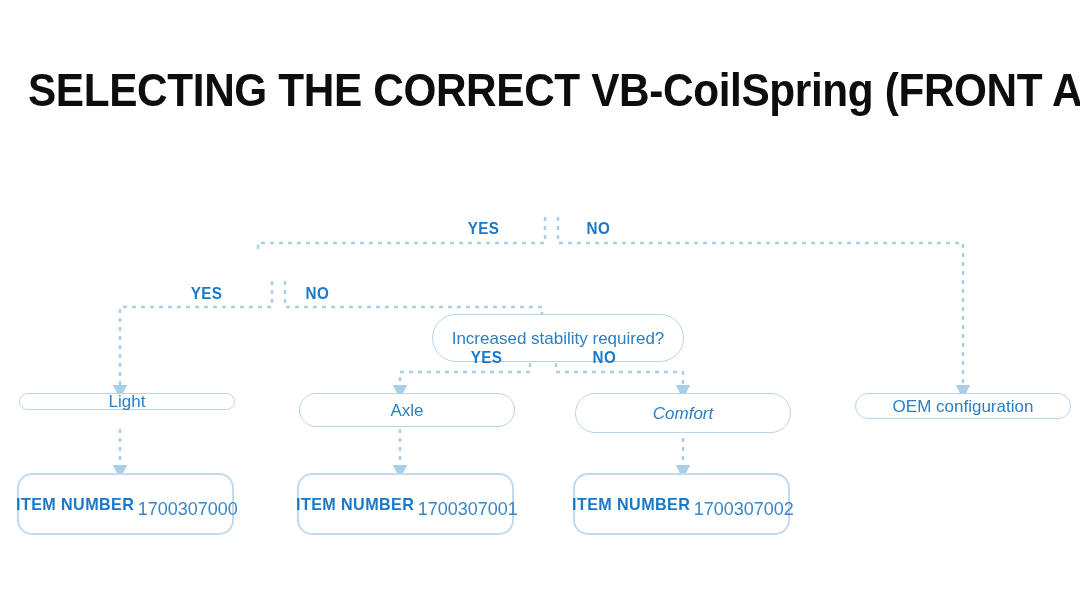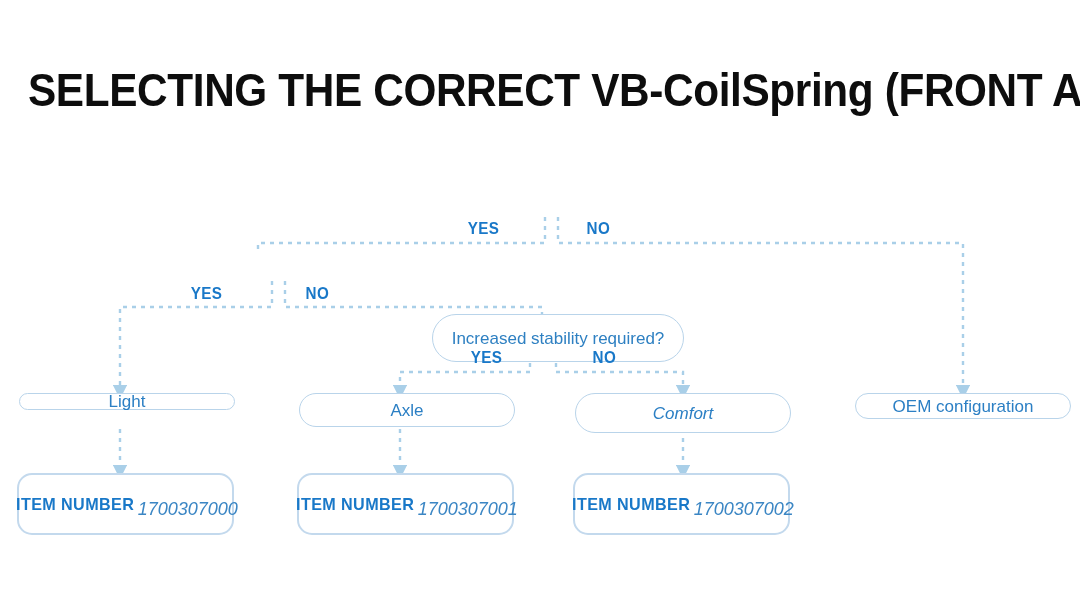--- a/index.html
+++ b/index.html
@@ -97,21 +97,20 @@
     line-height: 1;
     white-space: nowrap;
     transform: scaleX(0.95);
   }
   .card-value {
     margin-top: 9px;
     color: #3b86c4;
     font-size: 18px;
     line-height: 1;
     white-space: nowrap;
-    font-style: italic;
   }
 </style>
 </head>
 <body>
 
 <div id="page">
 
   <div id="title">SELECTING THE CORRECT VB-CoilSpring (FRONT AXLE)</div>
 
   <svg id="wires" viewBox="0 0 1080 608" width="1080" height="608">

